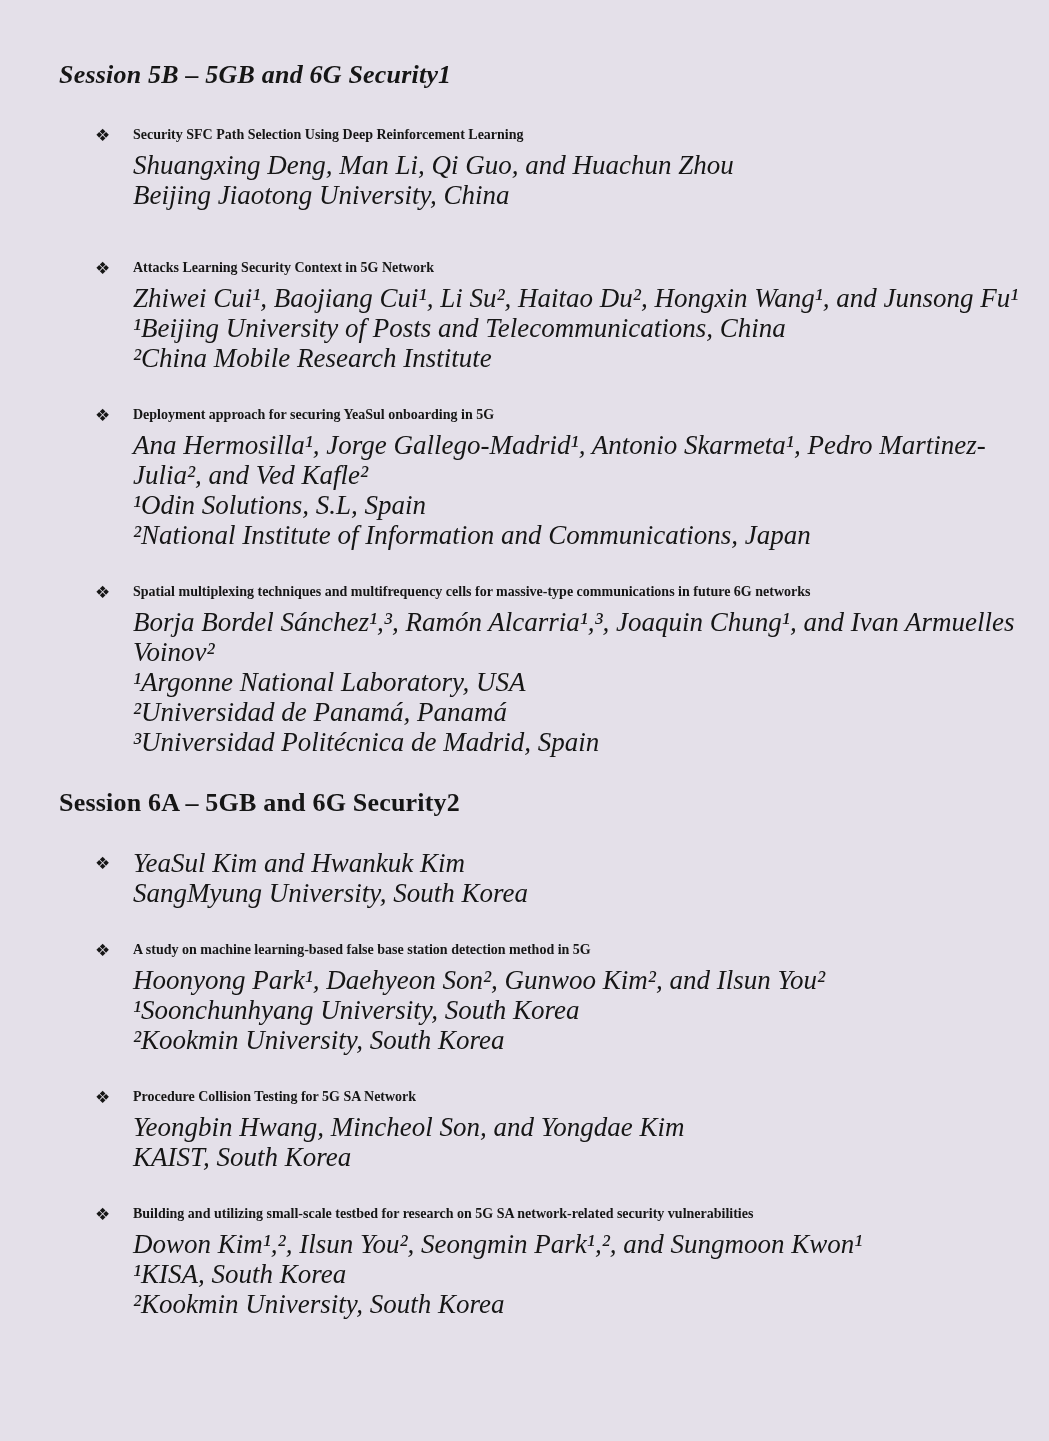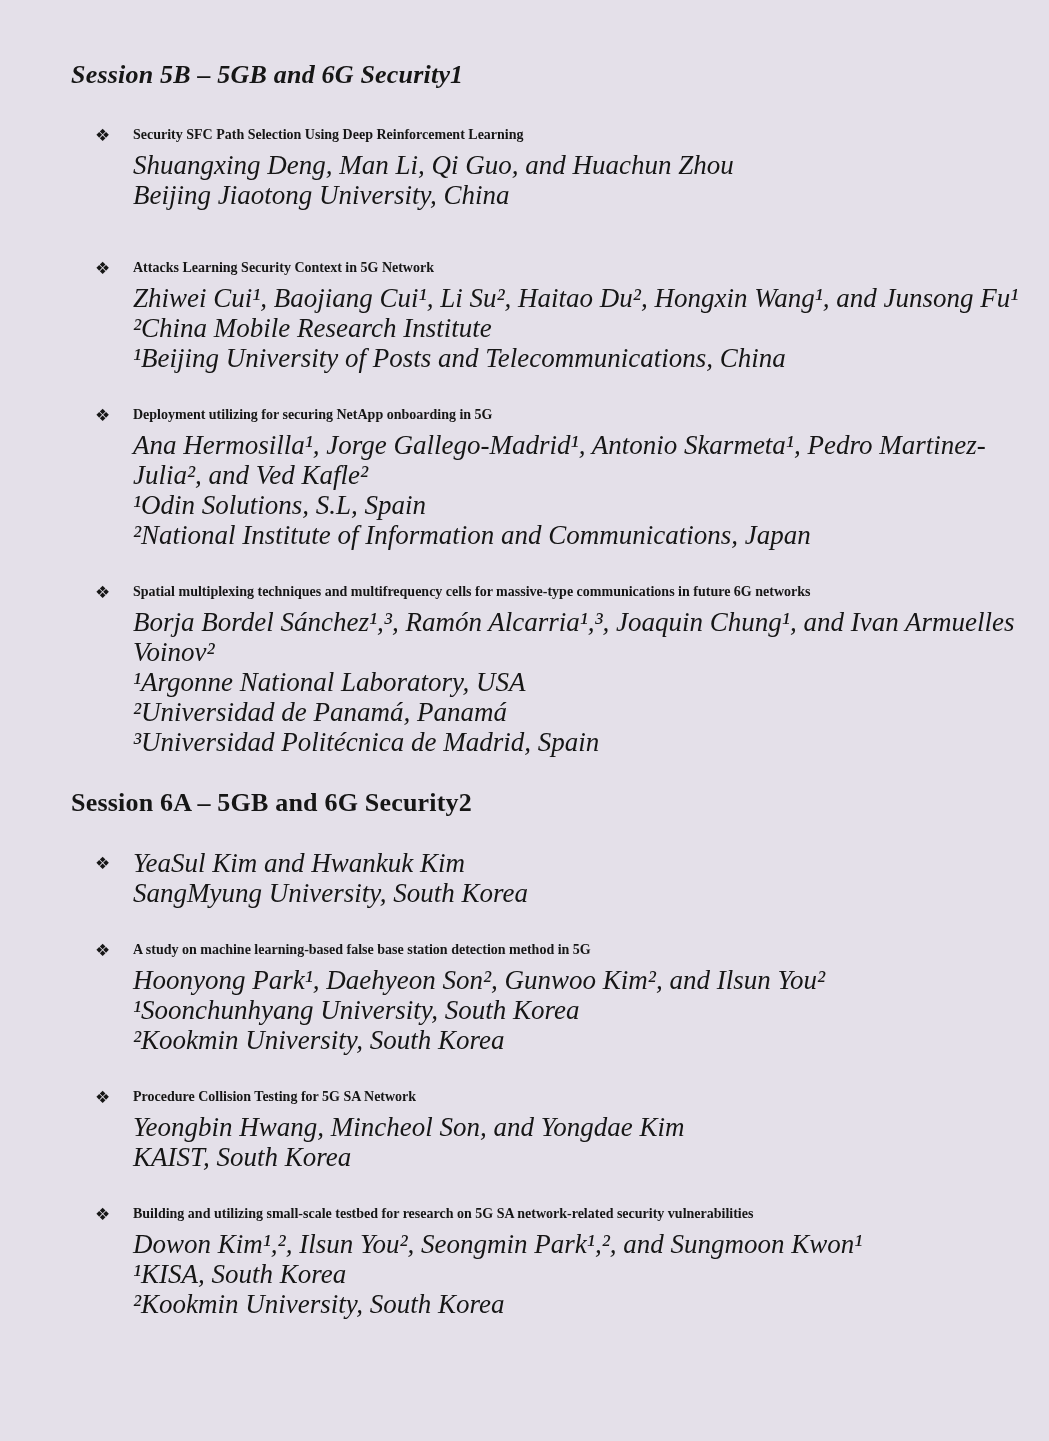--- a/index.html
+++ b/index.html
@@ -12,21 +12,21 @@
     background: #e4e0e9;
     color: #161616;
     font-family: "Liberation Serif", "DejaVu Serif", serif;
     padding: 58px 24px 0 55px;
   }
   .session { display: flow-root; }
   .session-title {
     font-size: 26px;
     font-weight: bold;
     line-height: 34px;
-    margin: 29px 0 28px 16px;
+    margin: 29px 0 28px 4px;
     letter-spacing: 0.2px;
   }
   .session:first-child .session-title { margin-top: 0; }
   .session-title.italic { font-style: italic; }
   .paper-list {
     list-style: none;
     margin: 0;
     padding: 0 0 0 40px;
   }
   .paper {
@@ -71,29 +71,29 @@
       <div class="paper-authors">Shuangxing Deng, Man Li, Qi Guo, and Huachun Zhou</div>
     <div class="affiliation">Beijing Jiaotong University, China</div>
           </div>
   </li>
 
   <li class="paper">
     <span class="bullet">❖</span>
     <div class="paper-body">
       <div class="paper-title">Attacks Learning Security Context in 5G Network</div>
       <div class="paper-authors">Zhiwei Cui¹, Baojiang Cui¹, Li Su², Haitao Du², Hongxin Wang¹, and Junsong Fu¹</div>
-    <div class="affiliation">²China Mobile Research Institute</div>
-            <div class="affiliation">¹Beijing University of Posts and Telecommunications, China</div>
+    <div class="affiliation">¹Beijing University of Posts and Telecommunications, China</div>
+            <div class="affiliation">²China Mobile Research Institute</div>
           </div>
   </li>
 
   <li class="paper">
     <span class="bullet">❖</span>
     <div class="paper-body">
-      <div class="paper-title">Deployment utilizing for securing NetApp onboarding in 5G</div>
+      <div class="paper-title">Deployment approach for securing YeaSul onboarding in 5G</div>
       <div class="paper-authors">Ana Hermosilla¹, Jorge Gallego-Madrid¹, Antonio Skarmeta¹, Pedro Martinez-Julia², and Ved Kafle²</div>
     <div class="affiliation">¹Odin Solutions, S.L, Spain</div>
             <div class="affiliation">²National Institute of Information and Communications, Japan</div>
           </div>
   </li>
 
   <li class="paper">
     <span class="bullet">❖</span>
     <div class="paper-body">
       <div class="paper-title">Spatial multiplexing techniques and multifrequency cells for massive-type communications in future 6G networks</div>

